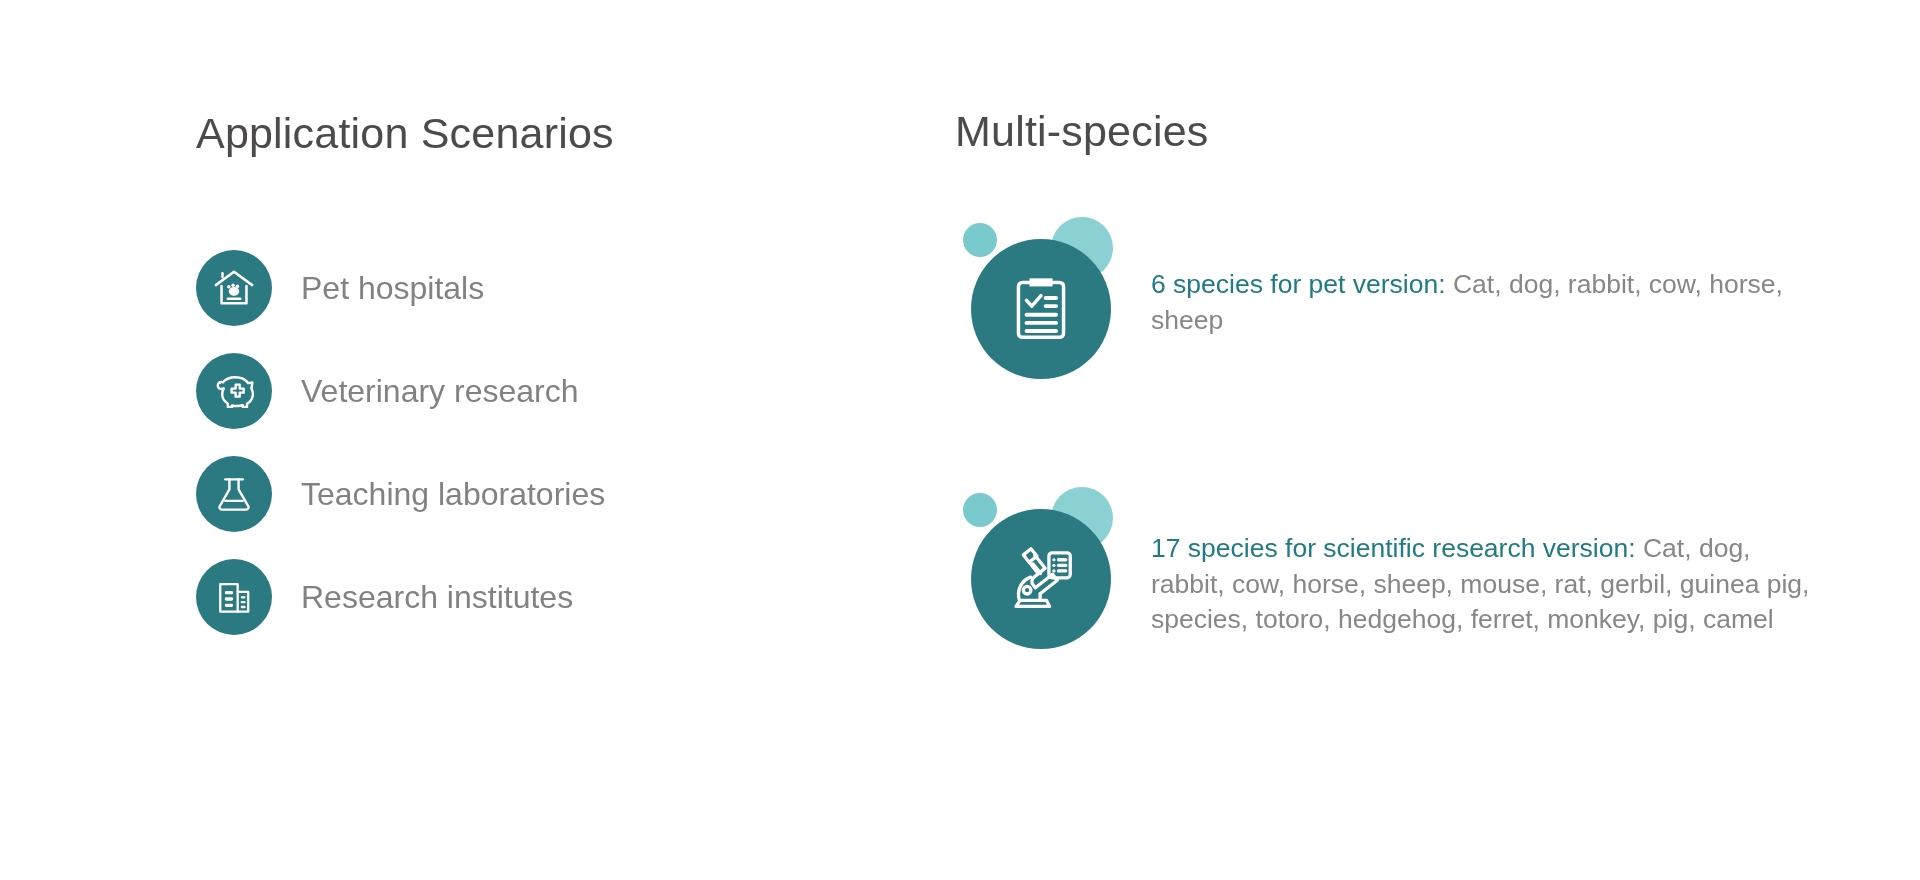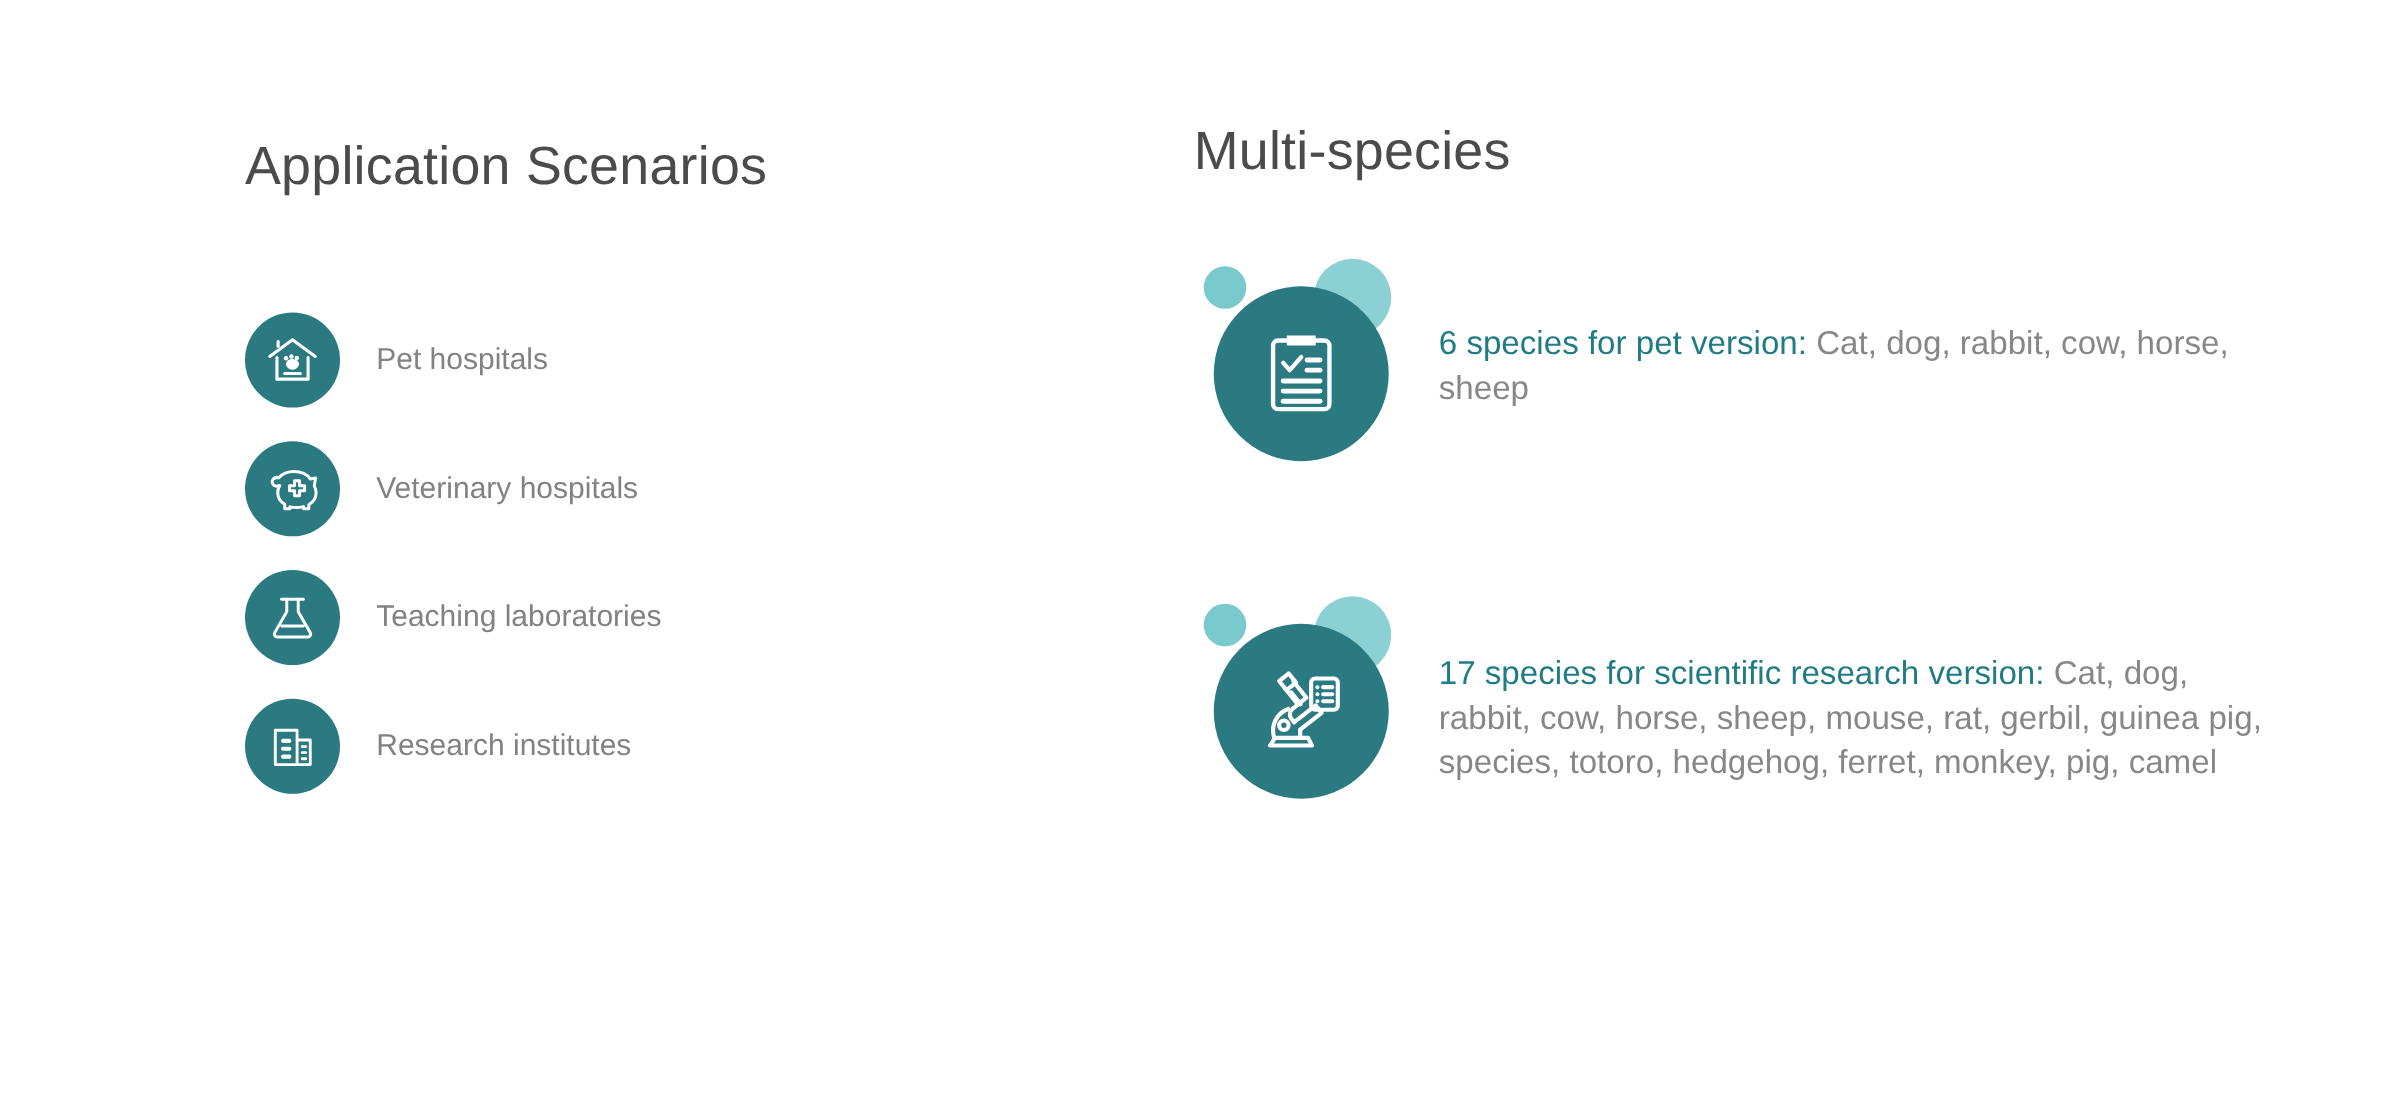--- a/index.html
+++ b/index.html
@@ -26,21 +26,21 @@
   
   .col-left {
     position: absolute;
     left: 196px;
     top: 110px;
     width: 720px;
   }
   .col-right {
     position: absolute;
     left: 955px;
-    top: 98px;
+    top: 108px;
     width: 870px;
   }
 
   
   .heading {
     font-size: 43px;
     font-weight: 400;
     color: #4c4a4a;
     letter-spacing: 0.2px;
     line-height: 1.1;
@@ -71,21 +71,21 @@
     border-radius: 50%;
     background: #2b7a82;
     display: flex;
     align-items: center;
     justify-content: center;
   }
   .scenario-badge svg {
     display: block;
   }
   .scenario-label {
-    font-size: 24px;
+    font-size: 32px;
     color: #828282;
     font-weight: 400;
     line-height: 1.25;
     white-space: nowrap;
   }
 
   
   .species-list {
     margin-top: 70px;
     display: flex;
@@ -190,21 +190,21 @@
                      L21.9 40.6 L17.5 40.6 L17.5 37 C14 34.8 11.7 31.3 11.7 27.3
                      C11.7 25.1 12.3 23.1 13.4 21.3"></path>
             <path d="M12.5 14.8 C10.6 14.2 8.6 14.8 7.6 16.3 C6.5 18 7.1 20.2 8.8 21.3
                      C10 22 11.5 22 12.6 21.4"></path>
             <circle cx="9.2" cy="15.3" r="1.5" fill="#ffffff" stroke="none"></circle>
             <path d="M25.7 17.3 L29.9 17.3 L29.9 21.5 L34.1 21.5 L34.1 25.7
                      L29.9 25.7 L29.9 29.9 L25.7 29.9 L25.7 25.7 L21.5 25.7
                      L21.5 21.5 L25.7 21.5 Z"></path>
           </svg>
         </div>
-        <div class="scenario-label">Veterinary hospitals</div>
+        <div class="scenario-label">Veterinary research</div>
       </div>
 
       <div class="scenario-item">
         <div class="scenario-badge">
           <svg width="44" height="44" viewBox="0 0 48 48" fill="none" stroke="#ffffff" stroke-width="2.6" stroke-linecap="round" stroke-linejoin="round">
             <path d="M14.5 8 L33.5 8"></path>
             <path d="M19 8 L19 19 L8.5 37.2 C7.5 38.9 8.7 41 10.7 41
                      L37.3 41 C39.3 41 40.5 38.9 39.5 37.2 L29 19 L29 8"></path>
             <path d="M14.6 31.5 L33.4 31.5"></path>
           </svg>

